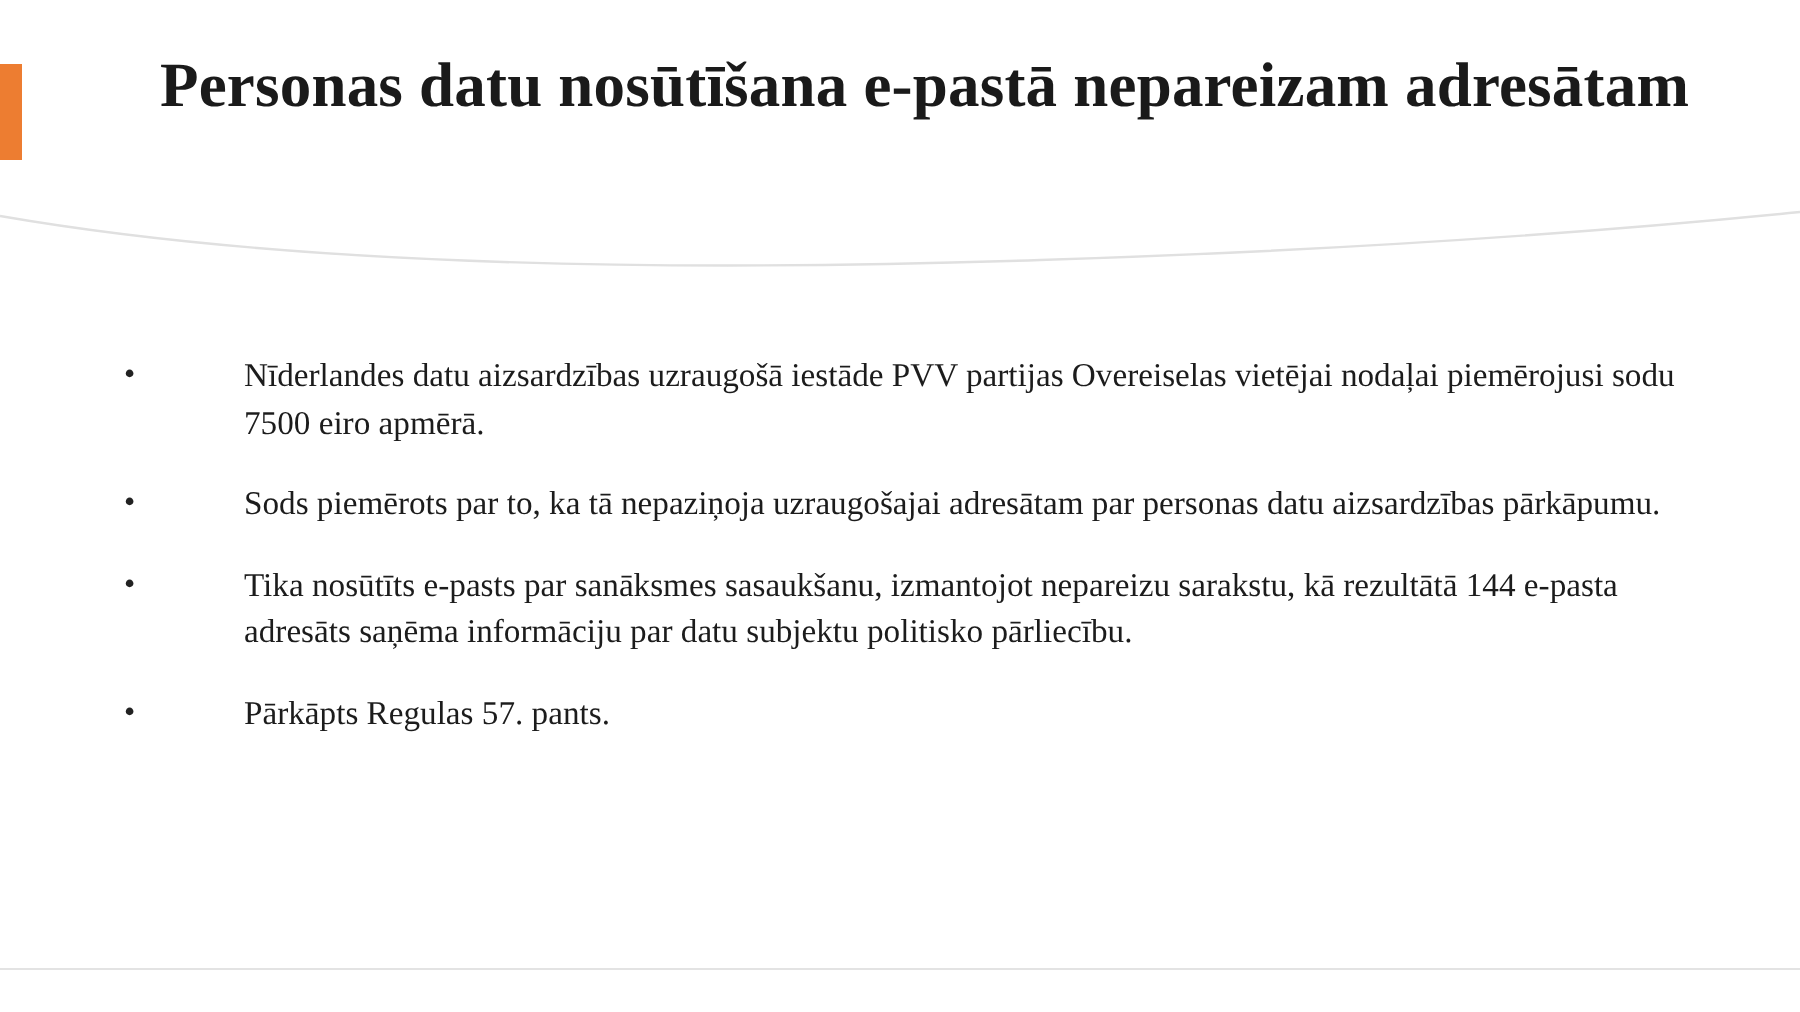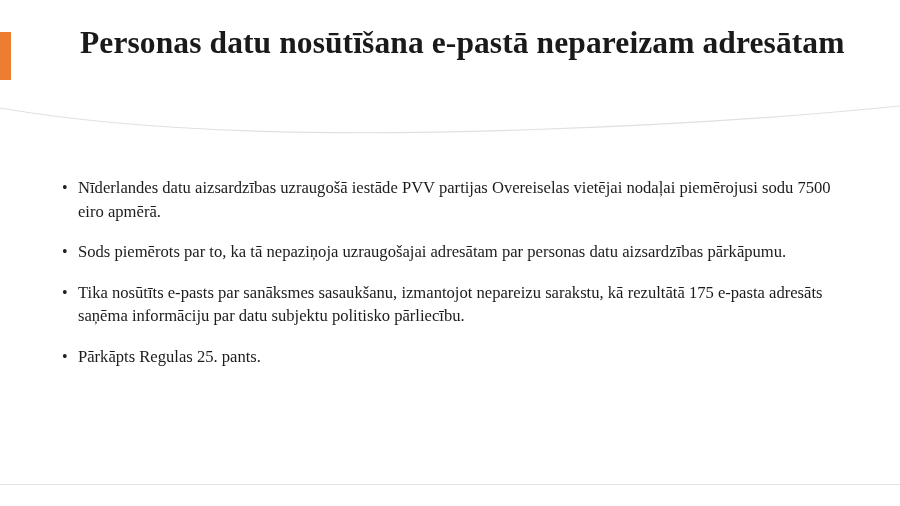--- a/index.html
+++ b/index.html
@@ -79,20 +79,21 @@
     text-align: left;
     padding-top: 1px;
   }
   .bullet-text {
     flex: 1 1 auto;
     font-family: "Liberation Serif", serif;
     font-size: 16.6px;
     line-height: 1.42;
     color: #1c1c1c;
     text-align: left;
+    margin-left: 44px;
   }
   
   .bottom-rule {
     position: absolute;
     left: 0;
     top: 484px;
     width: 900px;
     height: 1px;
     background: #e3e3e3;
   }
@@ -119,25 +120,25 @@
       <div class="bullet-text">Nīderlandes datu aizsardzības uzraugošā iestāde PVV partijas Overeiselas vietējai nodaļai piemērojusi sodu 7500 eiro apmērā.</div>
     </div>
 
     <div class="bullet-item">
       <div class="bullet-dot">•</div>
       <div class="bullet-text">Sods piemērots par to, ka tā nepaziņoja uzraugošajai adresātam par personas datu aizsardzības pārkāpumu.</div>
     </div>
 
     <div class="bullet-item">
       <div class="bullet-dot">•</div>
-      <div class="bullet-text">Tika nosūtīts e-pasts par sanāksmes sasaukšanu, izmantojot nepareizu sarakstu, kā rezultātā 175 e-pasta adresāts saņēma informāciju par datu subjektu politisko pārliecību.</div>
+      <div class="bullet-text">Tika nosūtīts e-pasts par sanāksmes sasaukšanu, izmantojot nepareizu sarakstu, kā rezultātā 144 e-pasta adresāts saņēma informāciju par datu subjektu politisko pārliecību.</div>
     </div>
 
     <div class="bullet-item">
       <div class="bullet-dot">•</div>
-      <div class="bullet-text">Pārkāpts Regulas 25. pants.</div>
+      <div class="bullet-text">Pārkāpts Regulas 57. pants.</div>
     </div>
 
   </div>
 
   <div class="bottom-rule"></div>
 
 </div>
 
 </body></html>

